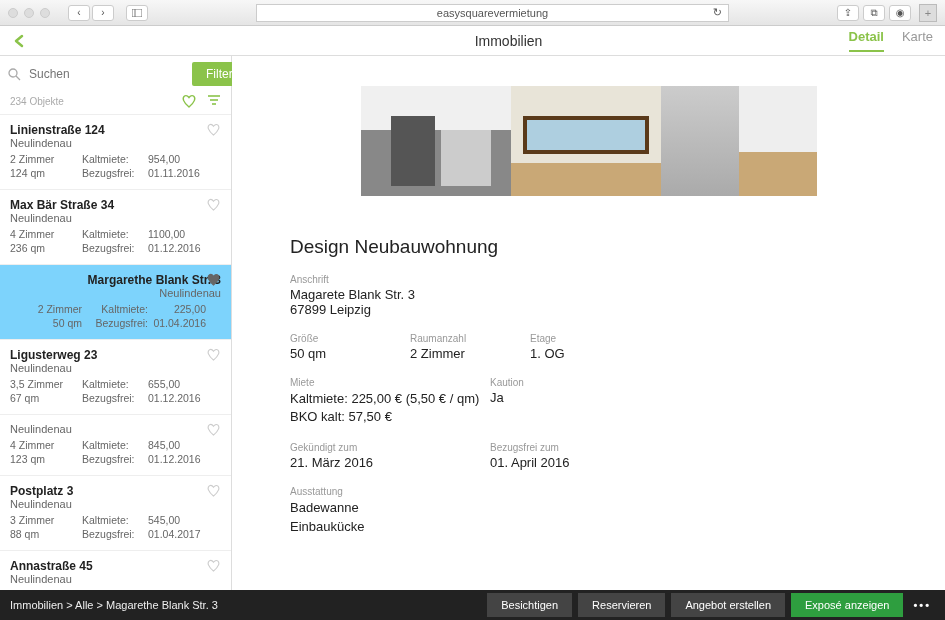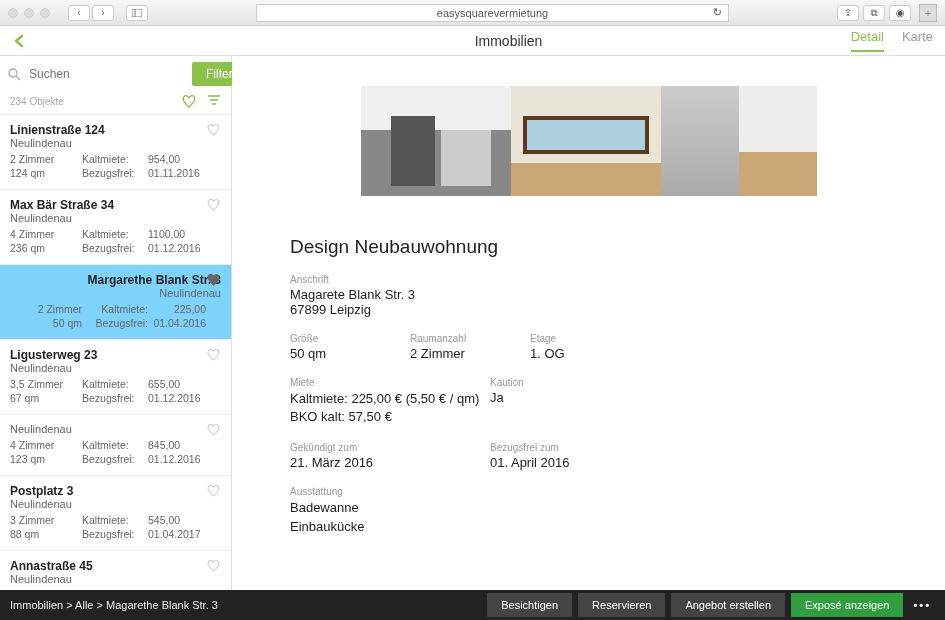--- a/index.html
+++ b/index.html
@@ -15,21 +15,21 @@
   .url-bar .reload { position: absolute; right: 6px; }
   .chrome-right { display: flex; gap: 4px; }
   .plus-tab { width: 18px; height: 18px; background: #ddd; border: 1px solid #bbb; display: flex; align-items: center; justify-content: center; color: #888; }
   
   
   .app-header { height: 30px; background: #fff; border-bottom: 1px solid #ddd; display: flex; align-items: center; padding: 0 12px; position: relative; }
   .back-btn { color: #8bc34a; font-size: 18px; font-weight: bold; cursor: pointer; }
   .app-title { position: absolute; left: 50%; transform: translateX(-50%); font-size: 14px; color: #333; margin-left: 36px; }
   .view-tabs { margin-left: auto; display: flex; gap: 18px; font-size: 13px; }
   .view-tab { color: #999; cursor: pointer; padding-bottom: 6px; }
-  .view-tab.active { color: #8bc34a; border-bottom: 2px solid #8bc34a; font-weight: 400; }
+  .view-tab.active { color: #8bc34a; border-bottom: 2px solid #8bc34a; font-weight: 700; }
   
   
   .main { display: flex; height: calc(620px - 26px - 30px - 30px); }
   
   
   .sidebar { width: 232px; background: #fff; border-right: 1px solid #ddd; display: flex; flex-direction: column; }
   .search-row { display: flex; align-items: center; padding: 6px 8px; gap: 6px; }
   .search-input { flex: 1; border: none; outline: none; font-size: 12px; color: #ec4899; padding: 4px 2px; }
   .search-icon { color: #aaa; font-size: 13px; }
   .filter-btn { background: #8bc34a; color: #fff; border: none; padding: 5px 14px; font-size: 12px; border-radius: 2px; cursor: pointer; }

